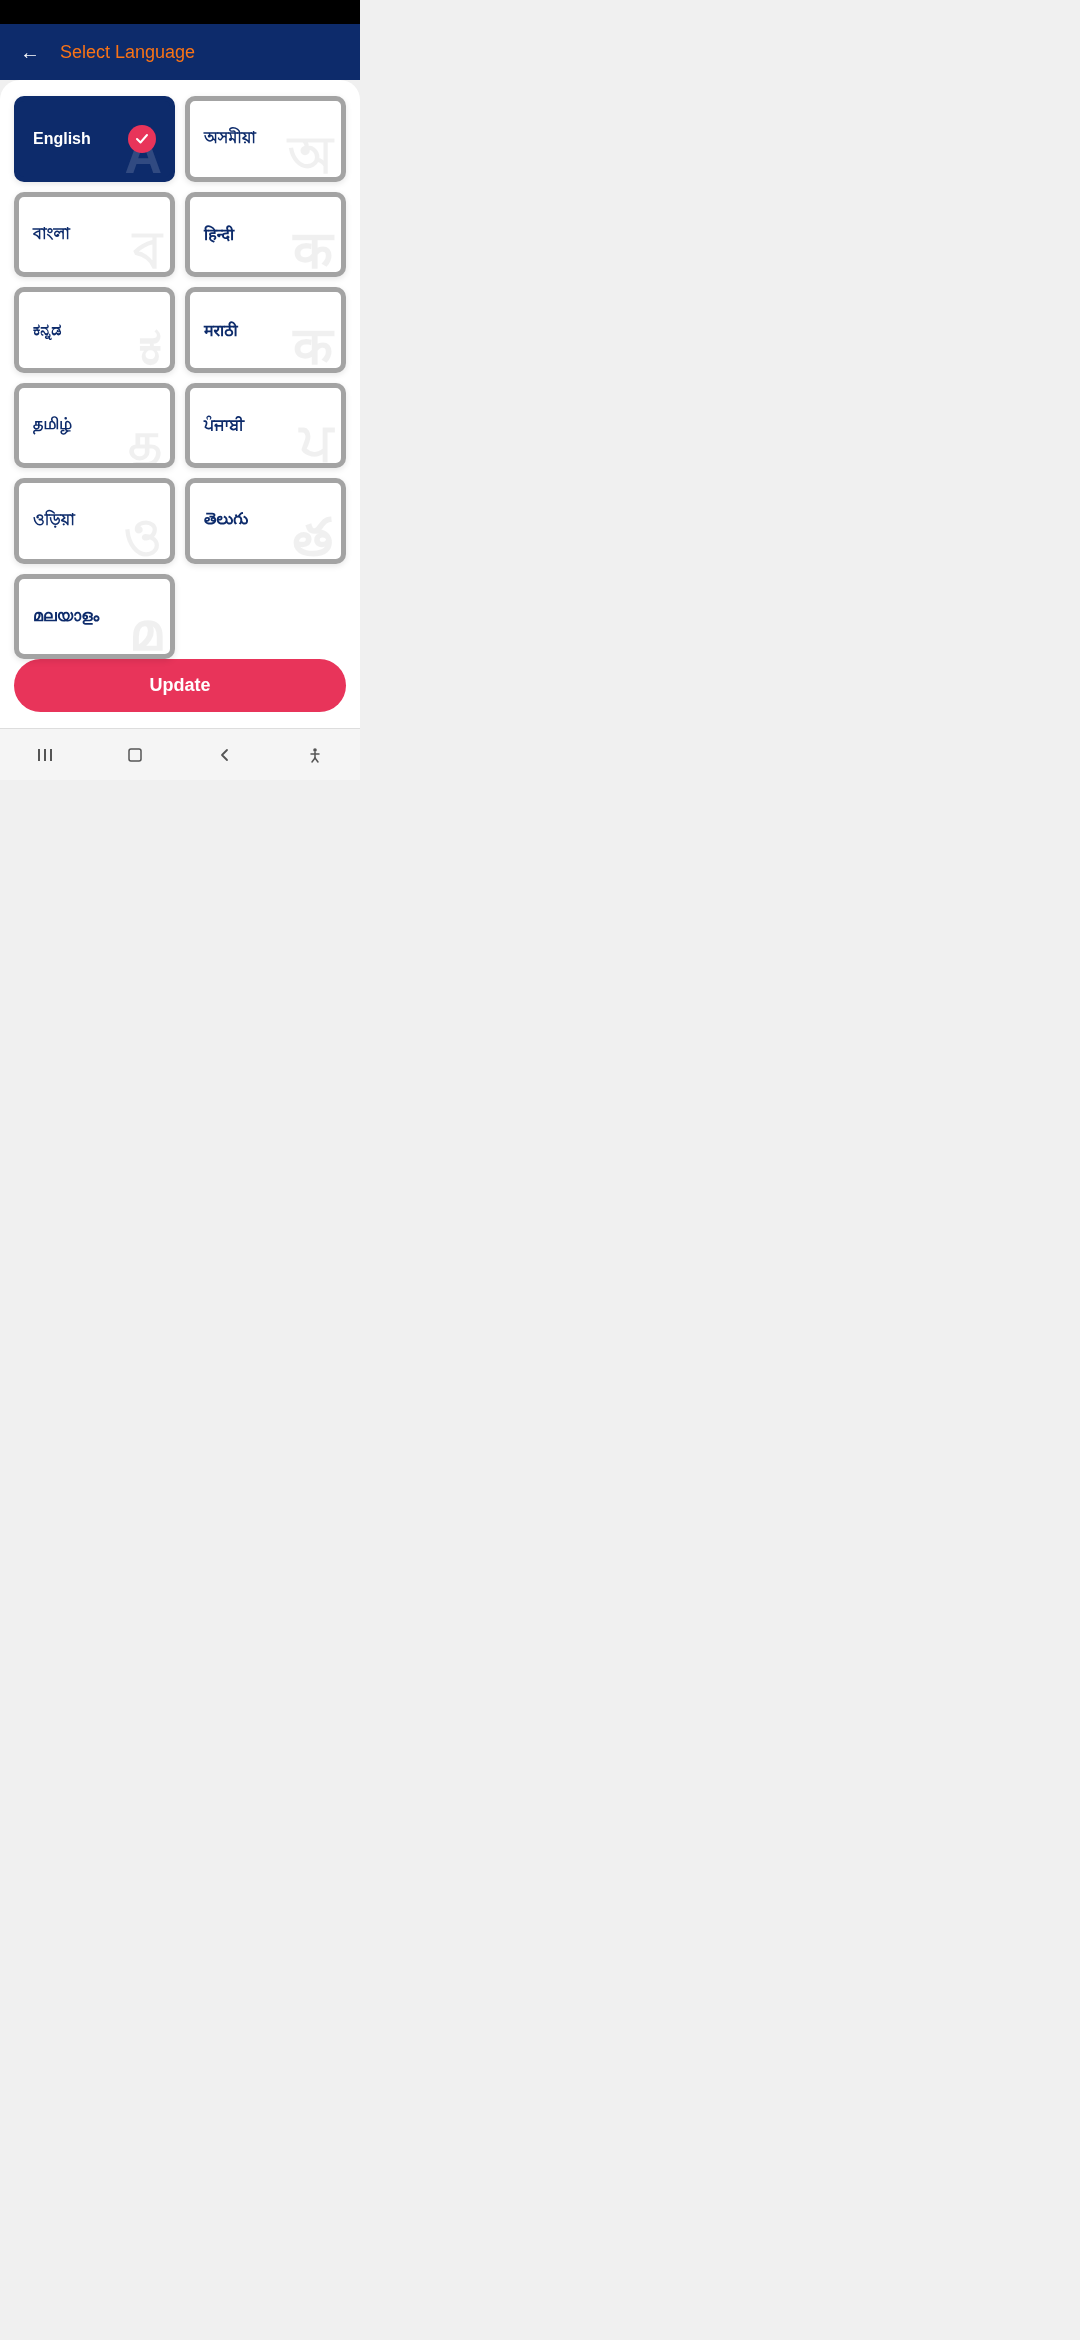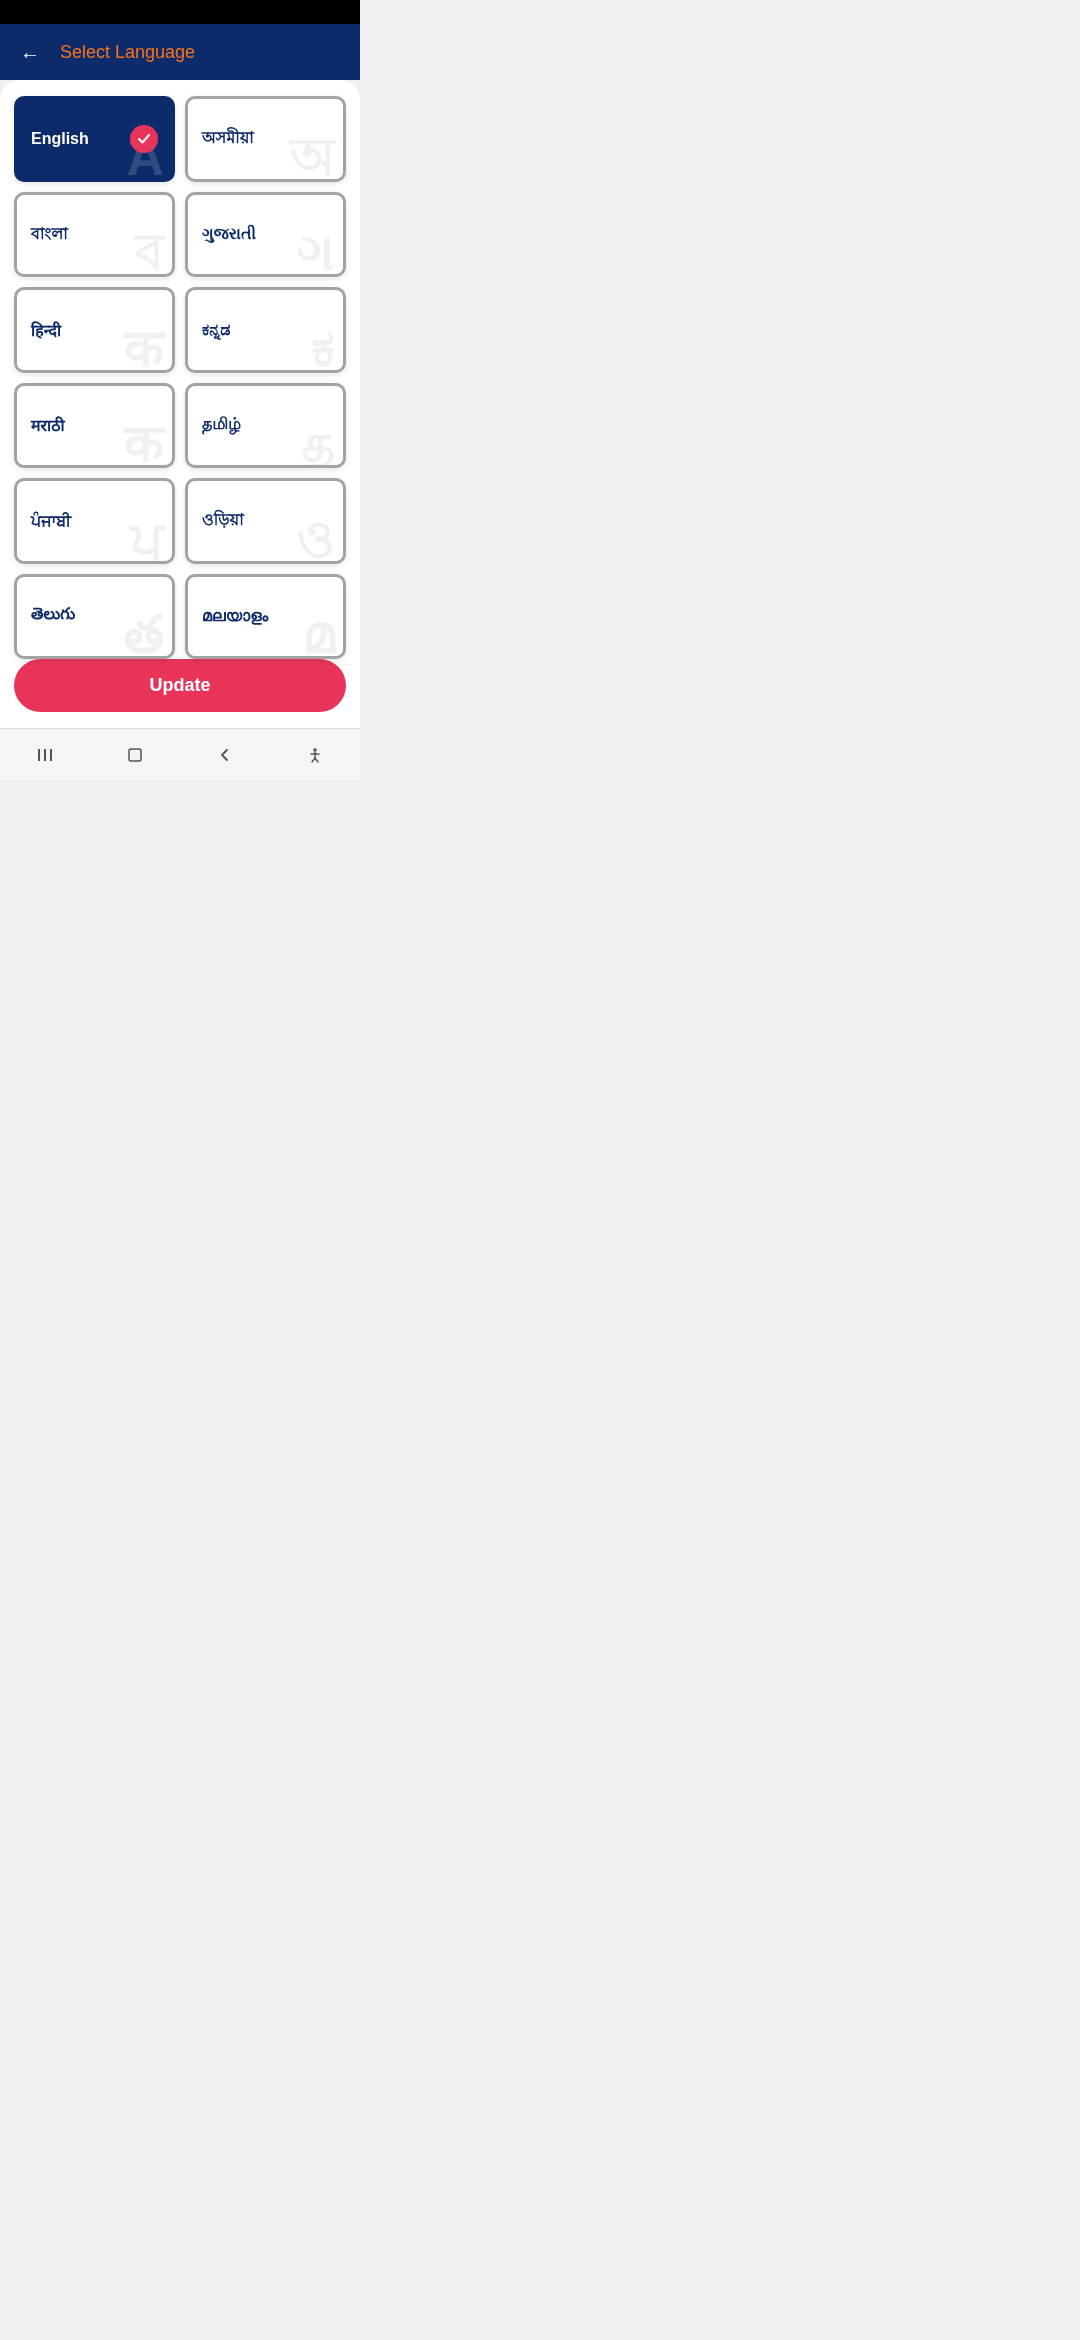--- a/index.html
+++ b/index.html
@@ -76,21 +76,21 @@
       border-radius: 10px;
       padding: 12px 14px;
       display: flex;
       align-items: center;
       justify-content: space-between;
       cursor: pointer;
       position: relative;
       overflow: hidden;
       min-height: 72px;
       box-shadow: 0 2px 6px rgba(0,0,0,0.1);
-      border: 3px solid #a3a3a3;
+      border: 5px solid #a3a3a3;
       background: white;
     }
 
     .lang-card.selected {
       background: #0d2b6b;
       border-color: #0d2b6b;
     }
 
     .lang-name {
       font-size: 16px;
@@ -193,24 +193,20 @@
       </div>
       <div class="lang-card">
         <span class="lang-name">অসমীয়া</span>
         <span class="lang-script-bg">অ</span>
       </div>
       <div class="lang-card">
         <span class="lang-name">বাংলা</span>
         <span class="lang-script-bg">ব</span>
       </div>
       <div class="lang-card">
-        <span class="lang-name">ગુજરાતી</span>
-        <span class="lang-script-bg">ગ</span>
-      </div>
-      <div class="lang-card">
         <span class="lang-name">हिन्दी</span>
         <span class="lang-script-bg">क</span>
       </div>
       <div class="lang-card">
         <span class="lang-name">ಕನ್ನಡ</span>
         <span class="lang-script-bg">ಕ</span>
       </div>
       <div class="lang-card">
         <span class="lang-name">मराठी</span>
         <span class="lang-script-bg">क</span>

